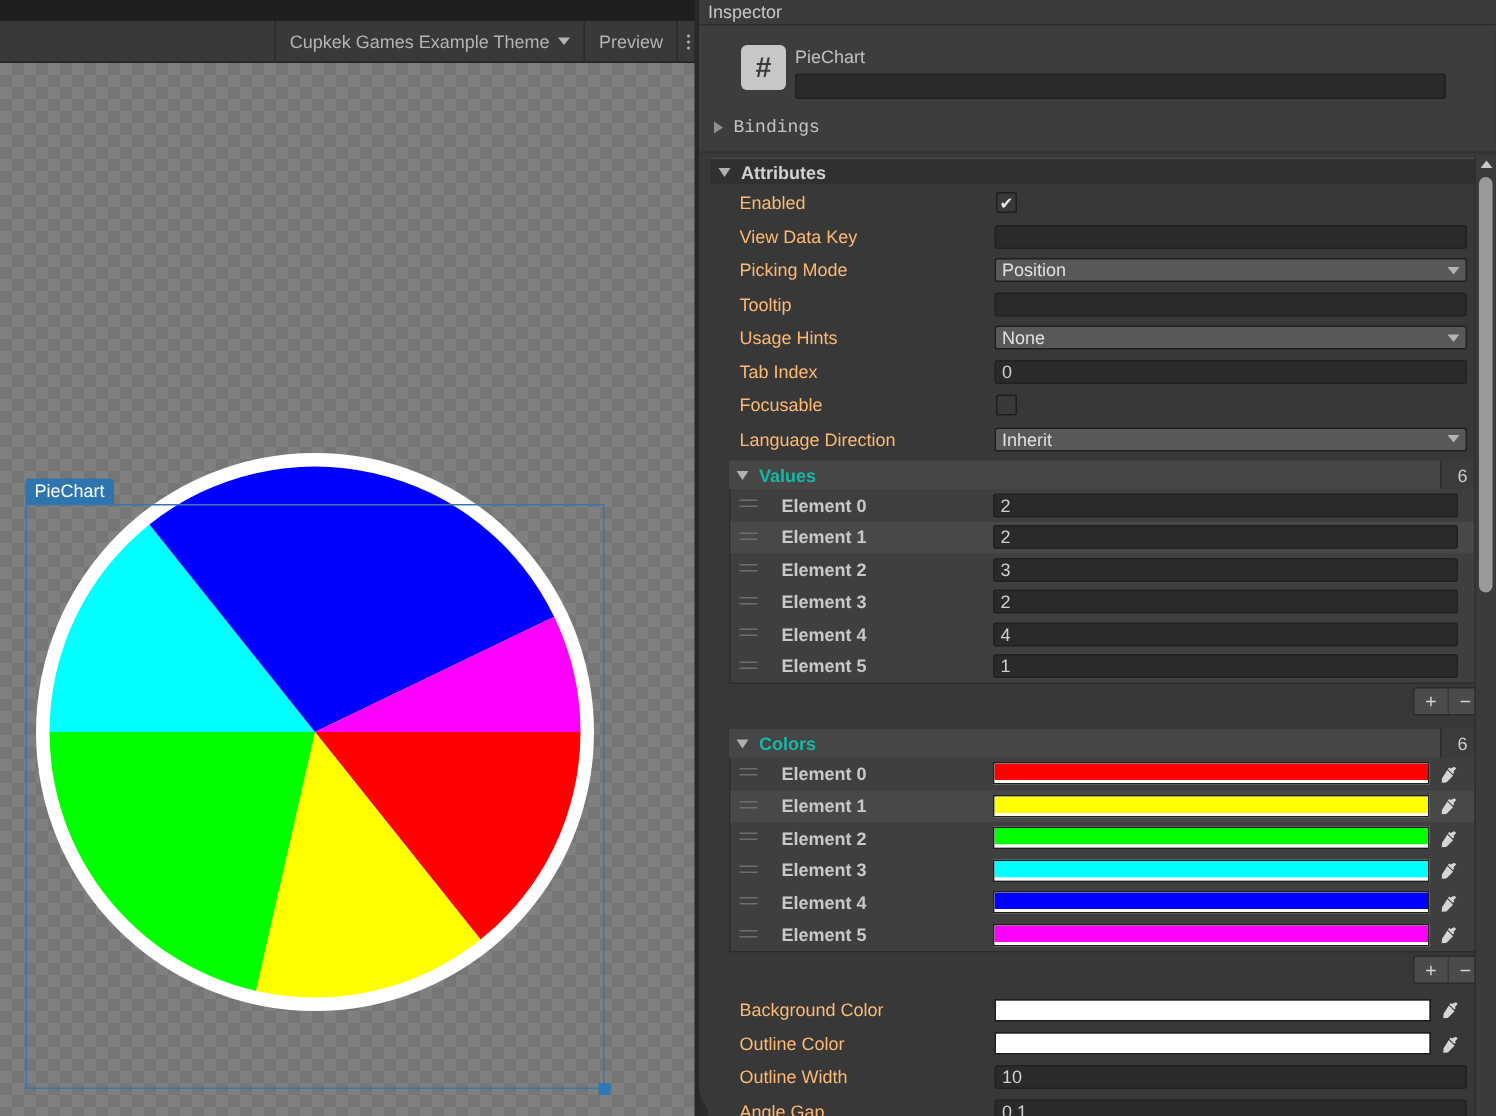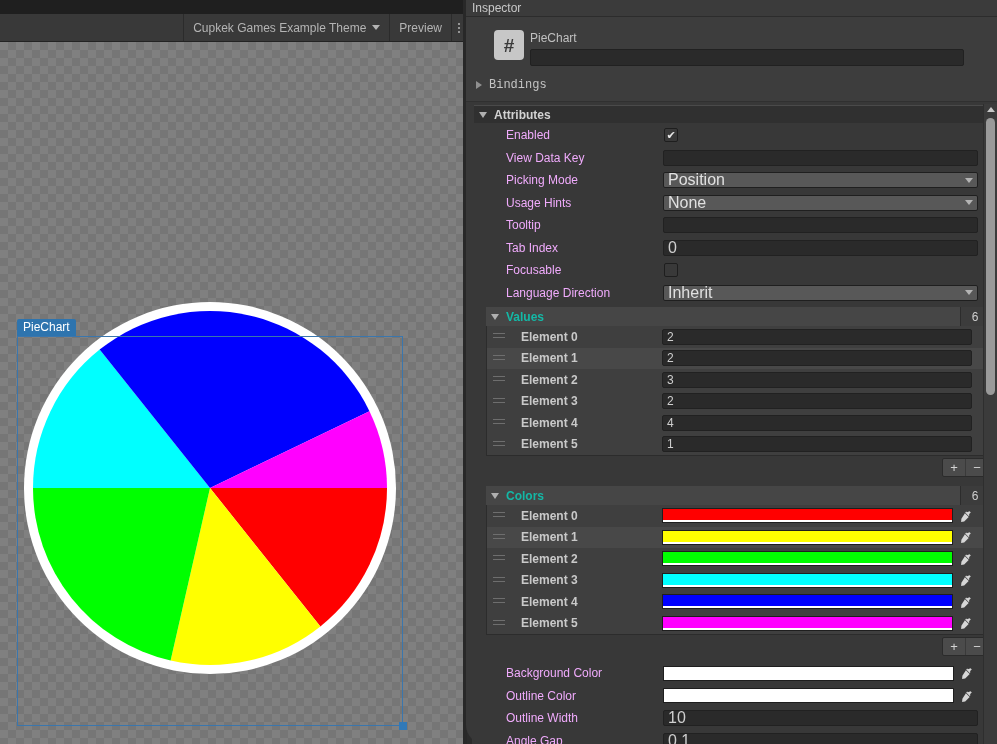--- a/index.html
+++ b/index.html
@@ -98,25 +98,25 @@
   #attrs-header{
     position:absolute;left:8px;top:105px;width:514px;height:18px;background:#303030;
     border-top:1px solid #4a4a4a;
     display:flex;align-items:center;gap:7px;padding-left:5px;box-sizing:border-box;
   }
   #attrs-header .lbl{font-size:12px;font-weight:bold;color:#d2d2d2;}
 
   #attrs-body{position:absolute;left:0;top:124px;width:531px;height:620px;overflow:hidden;}
 
   .row{position:relative;height:22.5px;display:flex;align-items:center;}
-  .row .lab{position:absolute;left:40px;font-size:12px;color:#f0abfc;white-space:nowrap;text-align:right;}
+  .row .lab{position:absolute;left:27px;font-size:12px;color:#fdba74;white-space:nowrap;text-align:right;}
   .fld{
     position:absolute;left:197px;width:315px;height:16px;box-sizing:border-box;
     background:#2a2a2a;border:1px solid #212121;border-radius:2px;
-    font-size:16px;color:#cfcfcf;line-height:14px;padding-left:4px;
+    font-size:12px;color:#cfcfcf;line-height:14px;padding-left:4px;
   }
   .fld.popup{
     background:#585858;border:1px solid #1f1f1f;color:#e0e0e0;
     display:flex;align-items:center;justify-content:space-between;padding-right:4px;
   }
   .cbx{
     position:absolute;left:198px;width:14px;height:14px;box-sizing:border-box;
     background:#393939;border:1px solid #1e1e1e;border-radius:2px;
     display:flex;align-items:center;justify-content:center;color:#e8e8e8;font-size:11px;
   }
@@ -261,31 +261,31 @@
             <div class="fld"></div>
           </div>
           <div class="row">
             <div class="lab">Picking Mode</div>
             <div class="fld popup">
               <span>Position</span>
               <span class="caret-dn"></span>
             </div>
           </div>
           <div class="row">
+            <div class="lab">Tooltip</div>
+            <div class="fld"></div>
+          </div>
+          <div class="row">
             <div class="lab">Usage Hints</div>
             <div class="fld popup">
               <span>None</span>
               <span class="caret-dn"></span>
             </div>
           </div>
           <div class="row">
-            <div class="lab">Tooltip</div>
-            <div class="fld"></div>
-          </div>
-          <div class="row">
             <div class="lab">Tab Index</div>
             <div class="fld">0</div>
           </div>
           <div class="row">
             <div class="lab">Focusable</div>
             <div class="cbx"></div>
           </div>
           <div class="row">
             <div class="lab">Language Direction</div>
             <div class="fld popup">

